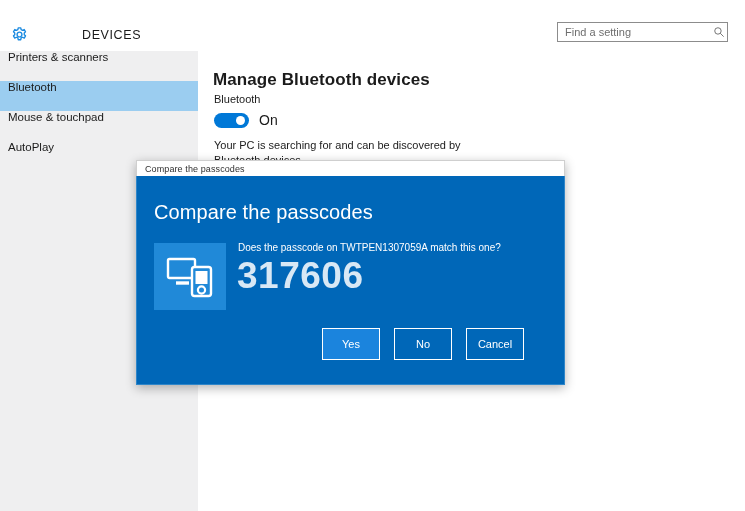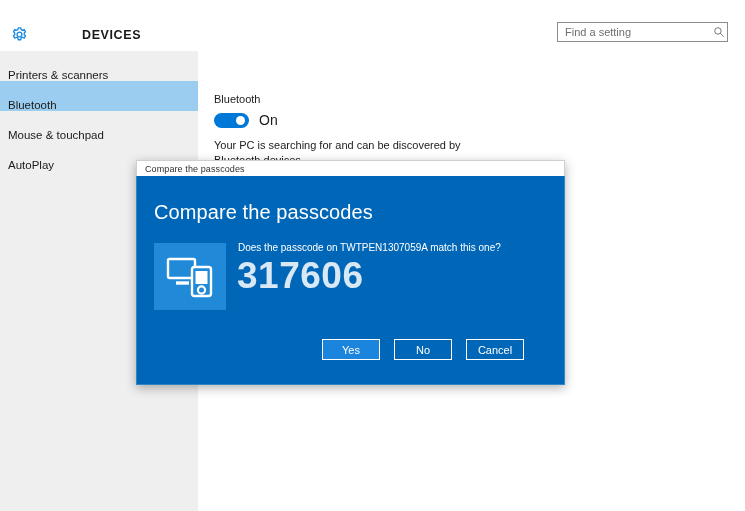--- a/index.html
+++ b/index.html
@@ -70,21 +70,21 @@
     align-items: center;
   }
   #gear-icon-wrap {
     width: 38px;
     display: flex;
     align-items: center;
     justify-content: center;
   }
   #devices-title {
     font-size: 12.5px;
-    font-weight: bold;
+    font-weight: normal;
     letter-spacing: 0.6px;
     color: #1a1a1a;
     padding-left: 44px;
   }
 
   
   #search-box {
     position: absolute;
     left: 557px;
     top: 22px;
@@ -120,21 +120,21 @@
   #sidebar {
     position: absolute;
     left: 0; top: 51px;
     width: 198px;
     height: 460px;
     background: #efeff0;
   }
   .sidebar-item {
     height: 30px;
     display: flex;
-    align-items: flex-end;
+    align-items: flex-start;
     padding-left: 8px;
     font-size: 11.5px;
     color: #1b1b1b;
     box-sizing: border-box;
   }
   .sidebar-item.selected {
     background: #9bcdf0;
   }
 
   
@@ -279,21 +279,21 @@
   }
   #dialog-buttons {
     position: absolute;
     right: 40px;
     bottom: 24px;
     display: flex;
     gap: 14px;
   }
   .dlg-btn {
     width: 58px;
-    height: 21px;
+    height: 32px;
     border: 1px solid #ffffff;
     background: transparent;
     color: #ffffff;
     font-family: "Liberation Sans", sans-serif;
     font-size: 11px;
     cursor: pointer;
     padding: 0;
     box-sizing: border-box;
     display: flex;
     align-items: center;
@@ -363,20 +363,21 @@
   </div>
   <div class="sidebar-item">
     <span>Mouse &amp; touchpad</span>
   </div>
   <div class="sidebar-item">
     <span>AutoPlay</span>
   </div>
 </nav>
 
 <main id="content">
+  <h1 id="page-title">Manage Bluetooth devices</h1>
   <div id="bluetooth-label">Bluetooth</div>
 
   <div id="bt-toggle-row">
     <div id="bt-toggle">
       <div id="bt-toggle-knob"></div>
     </div>
     <span id="bt-toggle-state">On</span>
   </div>
 
   <div id="bt-status-text">Your PC is searching for and can be discovered by Bluetooth devices.</div>

